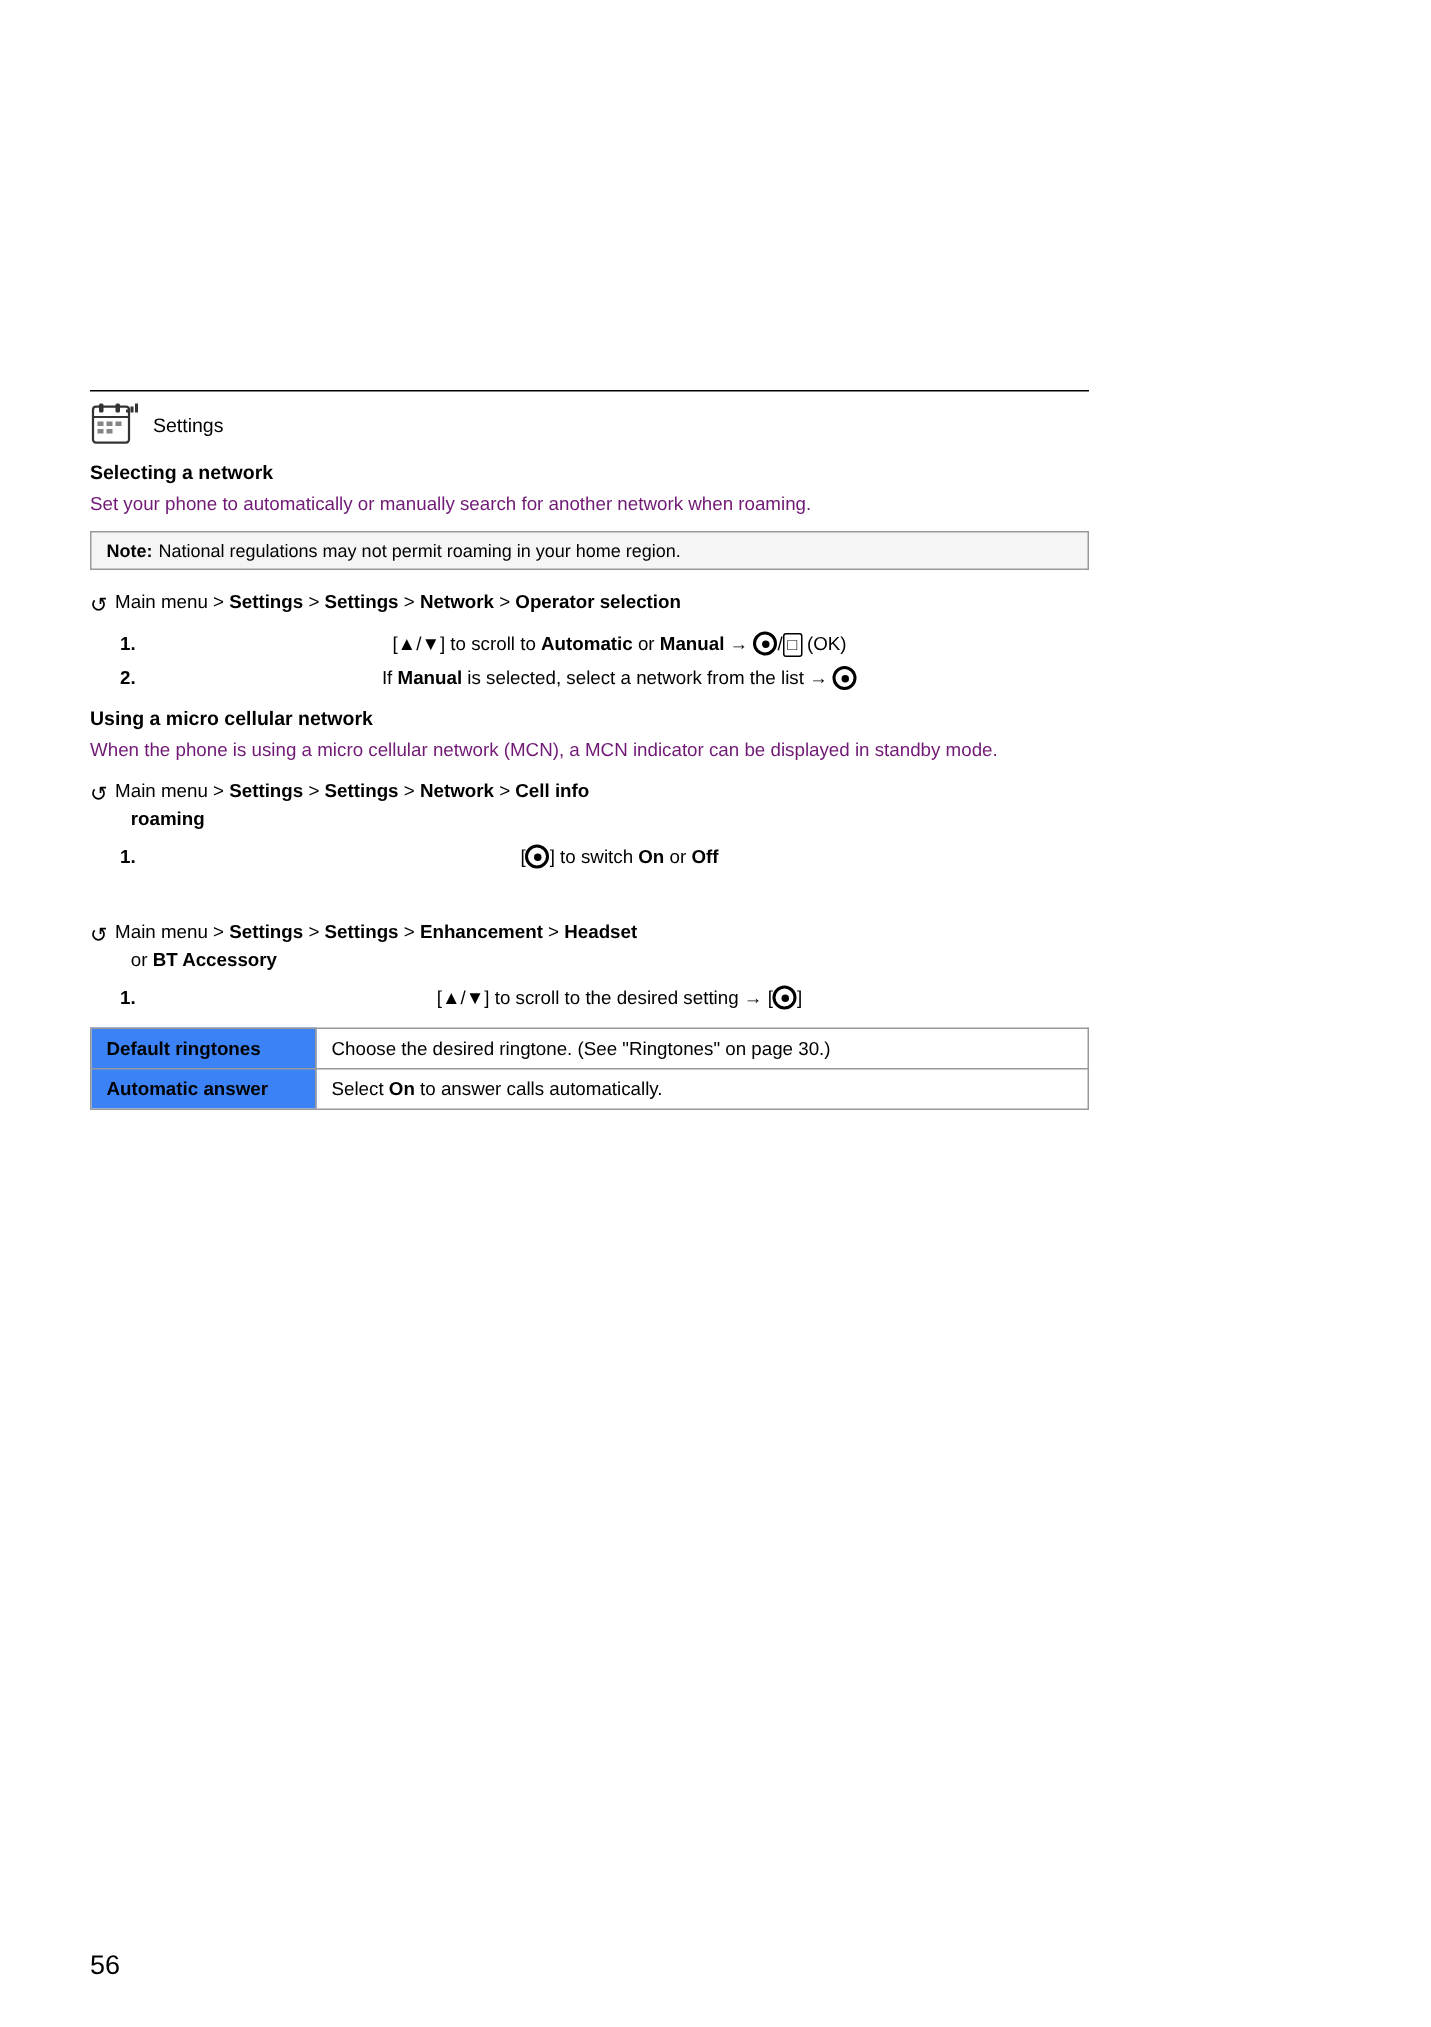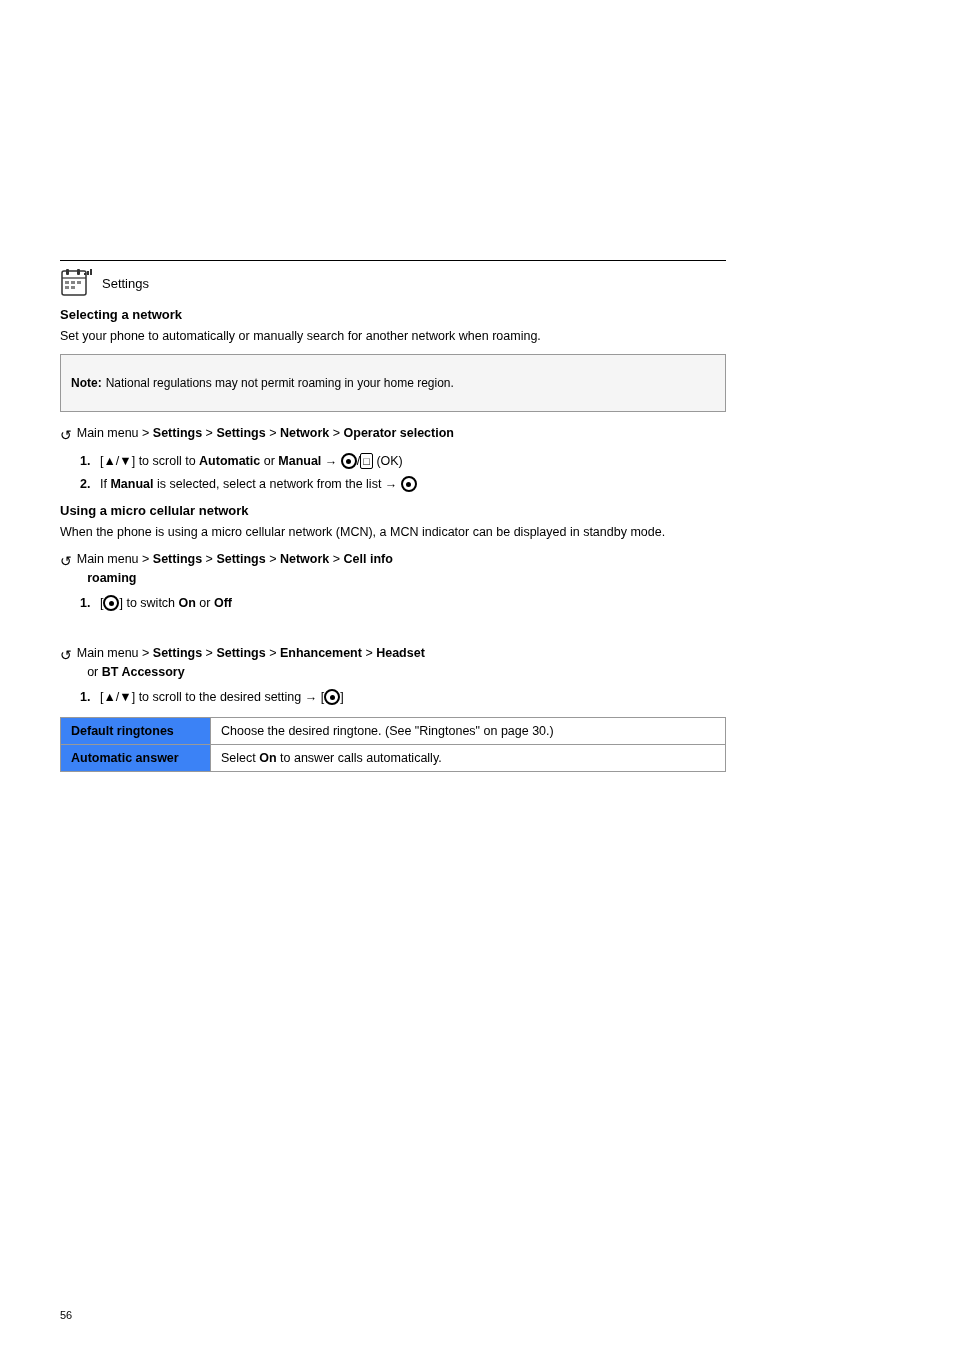--- a/index.html
+++ b/index.html
@@ -59,27 +59,27 @@
       font-size: 13px;
       font-weight: bold;
       margin-bottom: 5px;
       color: #000;
     }
 
     .body-text {
       font-size: 12.5px;
       line-height: 1.5;
       margin-bottom: 8px;
-      color: #000000;
+      color: #701a75;
     }
 
     .note-box {
       border: 1px solid #999;
       background: #f5f5f5;
-      padding: 21px 10px;
+      padding: 5px 10px;
       font-size: 12px;
       margin-bottom: 12px;
       display: flex;
       align-items: flex-start;
       gap: 4px;
     }
 
     .note-label {
       font-weight: bold;
     }
@@ -117,20 +117,21 @@
     }
 
     .step-num {
       font-weight: bold;
       min-width: 20px;
       flex-shrink: 0;
     }
 
     .step-content {
       flex: 1;
+      text-align: center;
     }
 
     .btn-symbol {
       display: inline-block;
       border: 1px solid #000;
       border-radius: 2px;
       padding: 0 2px;
       font-size: 11px;
       line-height: 1.3;
     }
@@ -179,21 +180,21 @@
     .table-settings td:first-child {
       font-weight: bold;
       width: 150px;
       background: #3b82f6;
     }
 
     .page-number {
       position: absolute;
       bottom: 30px;
       left: 60px;
-      font-size: 11px;
+      font-size: 18px;
       color: #000;
     }
   </style>
 </head>
 <body>
 
 <div class="page">
   <div class="top-spacer"></div>
 
   <div class="section-header">

